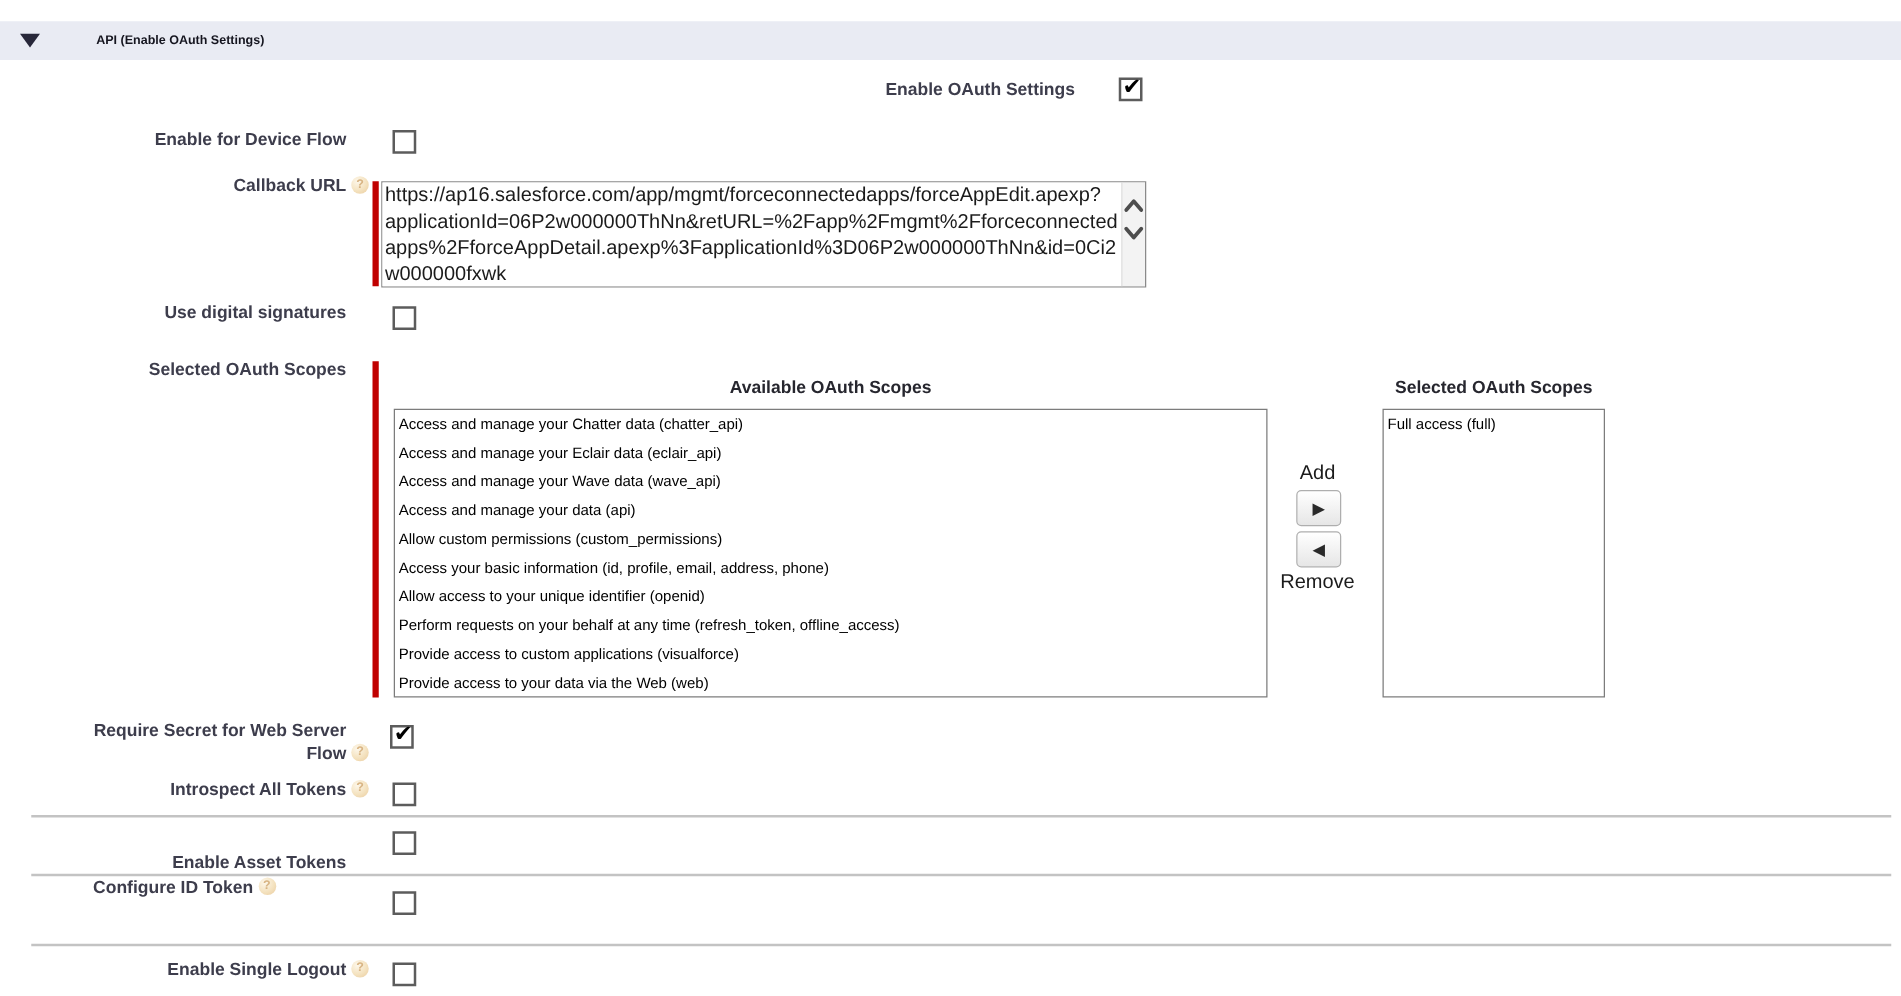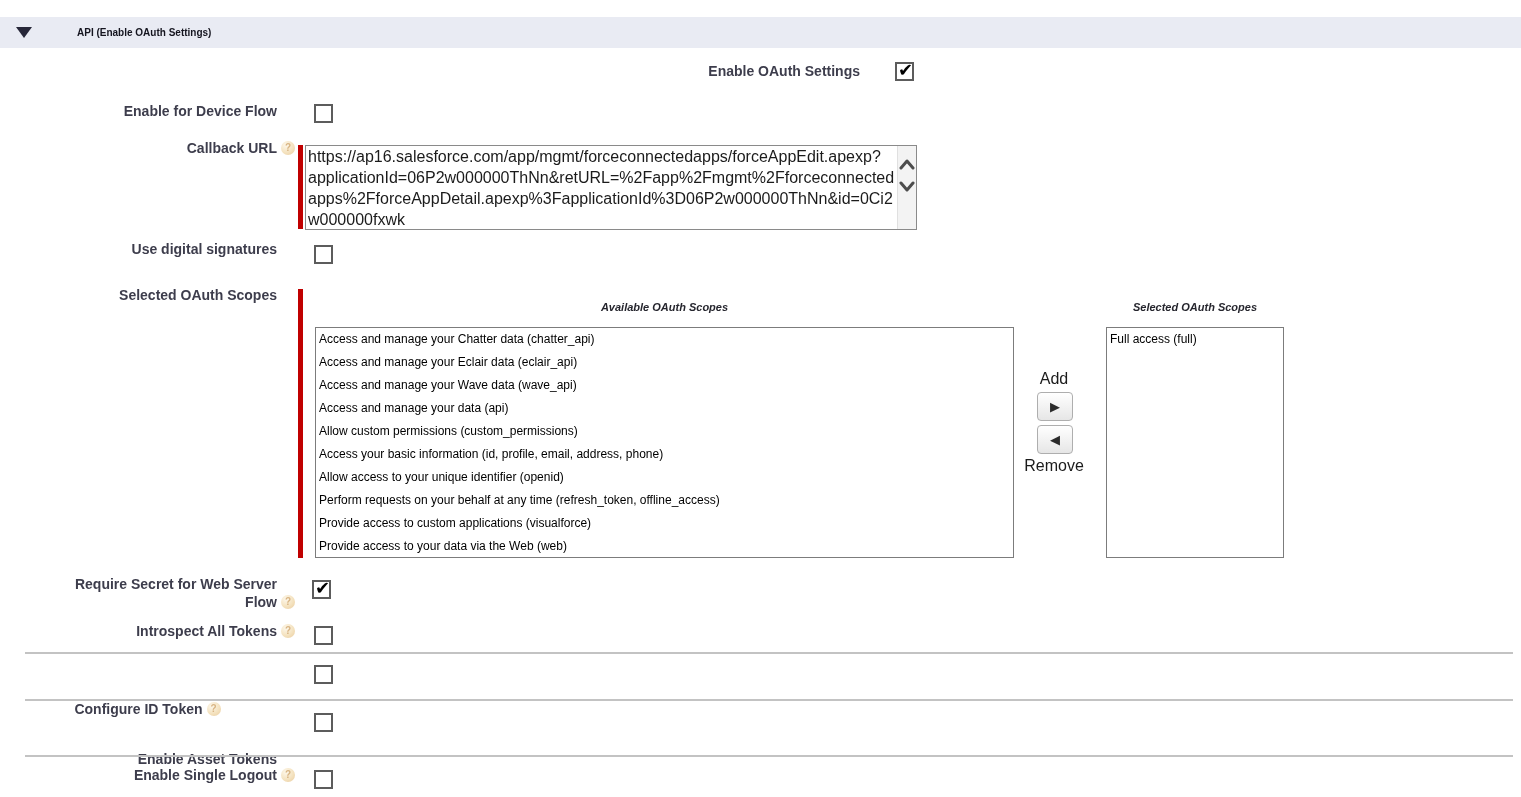--- a/index.html
+++ b/index.html
@@ -41,22 +41,22 @@
              font-family:"Liberation Sans","DejaVu Sans",sans-serif; font-size:16px; line-height:21px;
              color:#1b1b1b; padding:0 1px 0 2px; }
   .scrollcol { width:19px; background:#f3f3f3; border-left:1px solid #e0e0e0;
                display:flex; flex-direction:column; align-items:center; padding-top:13px; gap:11px; cursor:pointer; }
 
   
   .listbox { position:absolute; top:327px; height:231px; border:1px solid #7c7c7c;
              background:#fff; overflow:hidden; }
   .listbox .opt { font-size:12px; line-height:23px; color:#000; padding-left:3px;
                   white-space:nowrap; cursor:default; }
-  .list-header { position:absolute; top:301px; text-align:center; font-size:11px;
-                 font-weight:bold; color:#26262e;font-style:italic; }
+  .list-header { position:absolute; top:301px; text-align:center; font-size:14px;
+                 font-weight:bold; color:#26262e; }
 
   
   .mv-lbl { position:absolute; text-align:center; font-size:16px; color:#1b1b1b; }
   .mv-btn { position:absolute; left:1037px; width:36px; height:29px; border:1px solid #aeaeae;
             border-radius:4px; background:linear-gradient(#ffffff,#e6e6e6); cursor:pointer;
             display:flex; align-items:center; justify-content:center; }
   .tri-r::after { content:"▶"; font-size:13px; color:#2a2a2a; }
   .tri-l::after { content:"◀"; font-size:13px; color:#2a2a2a; }
 
   .divider { position:absolute; left:25px; width:1488px; height:2px; background:#c3c3c3; }
@@ -140,21 +140,21 @@
 
   <div class="divider" style="top:652px;"></div>
 
   <div class="lbl" style="top:700px; width:295px;text-align:center;">
     <span>Configure ID Token</span><span class="help"></span>
   </div>
   <div class="cb" style="left:314px; top:665px;"></div>
 
   <div class="divider" style="top:699px;"></div>
 
-  <div class="lbl" style="top:750px; width:277px;">Enable Asset Tokens</div>
+  <div class="lbl" style="top:680px; width:277px;">Enable Asset Tokens</div>
   <div class="cb" style="left:314px; top:713px;"></div>
 
   <div class="divider" style="top:755px;"></div>
 
   <div class="lbl" style="top:766px; width:295px;">
     <span>Enable Single Logout</span><span class="help"></span>
   </div>
   <div class="cb" style="left:314px; top:770px;"></div>
 
 </div>

